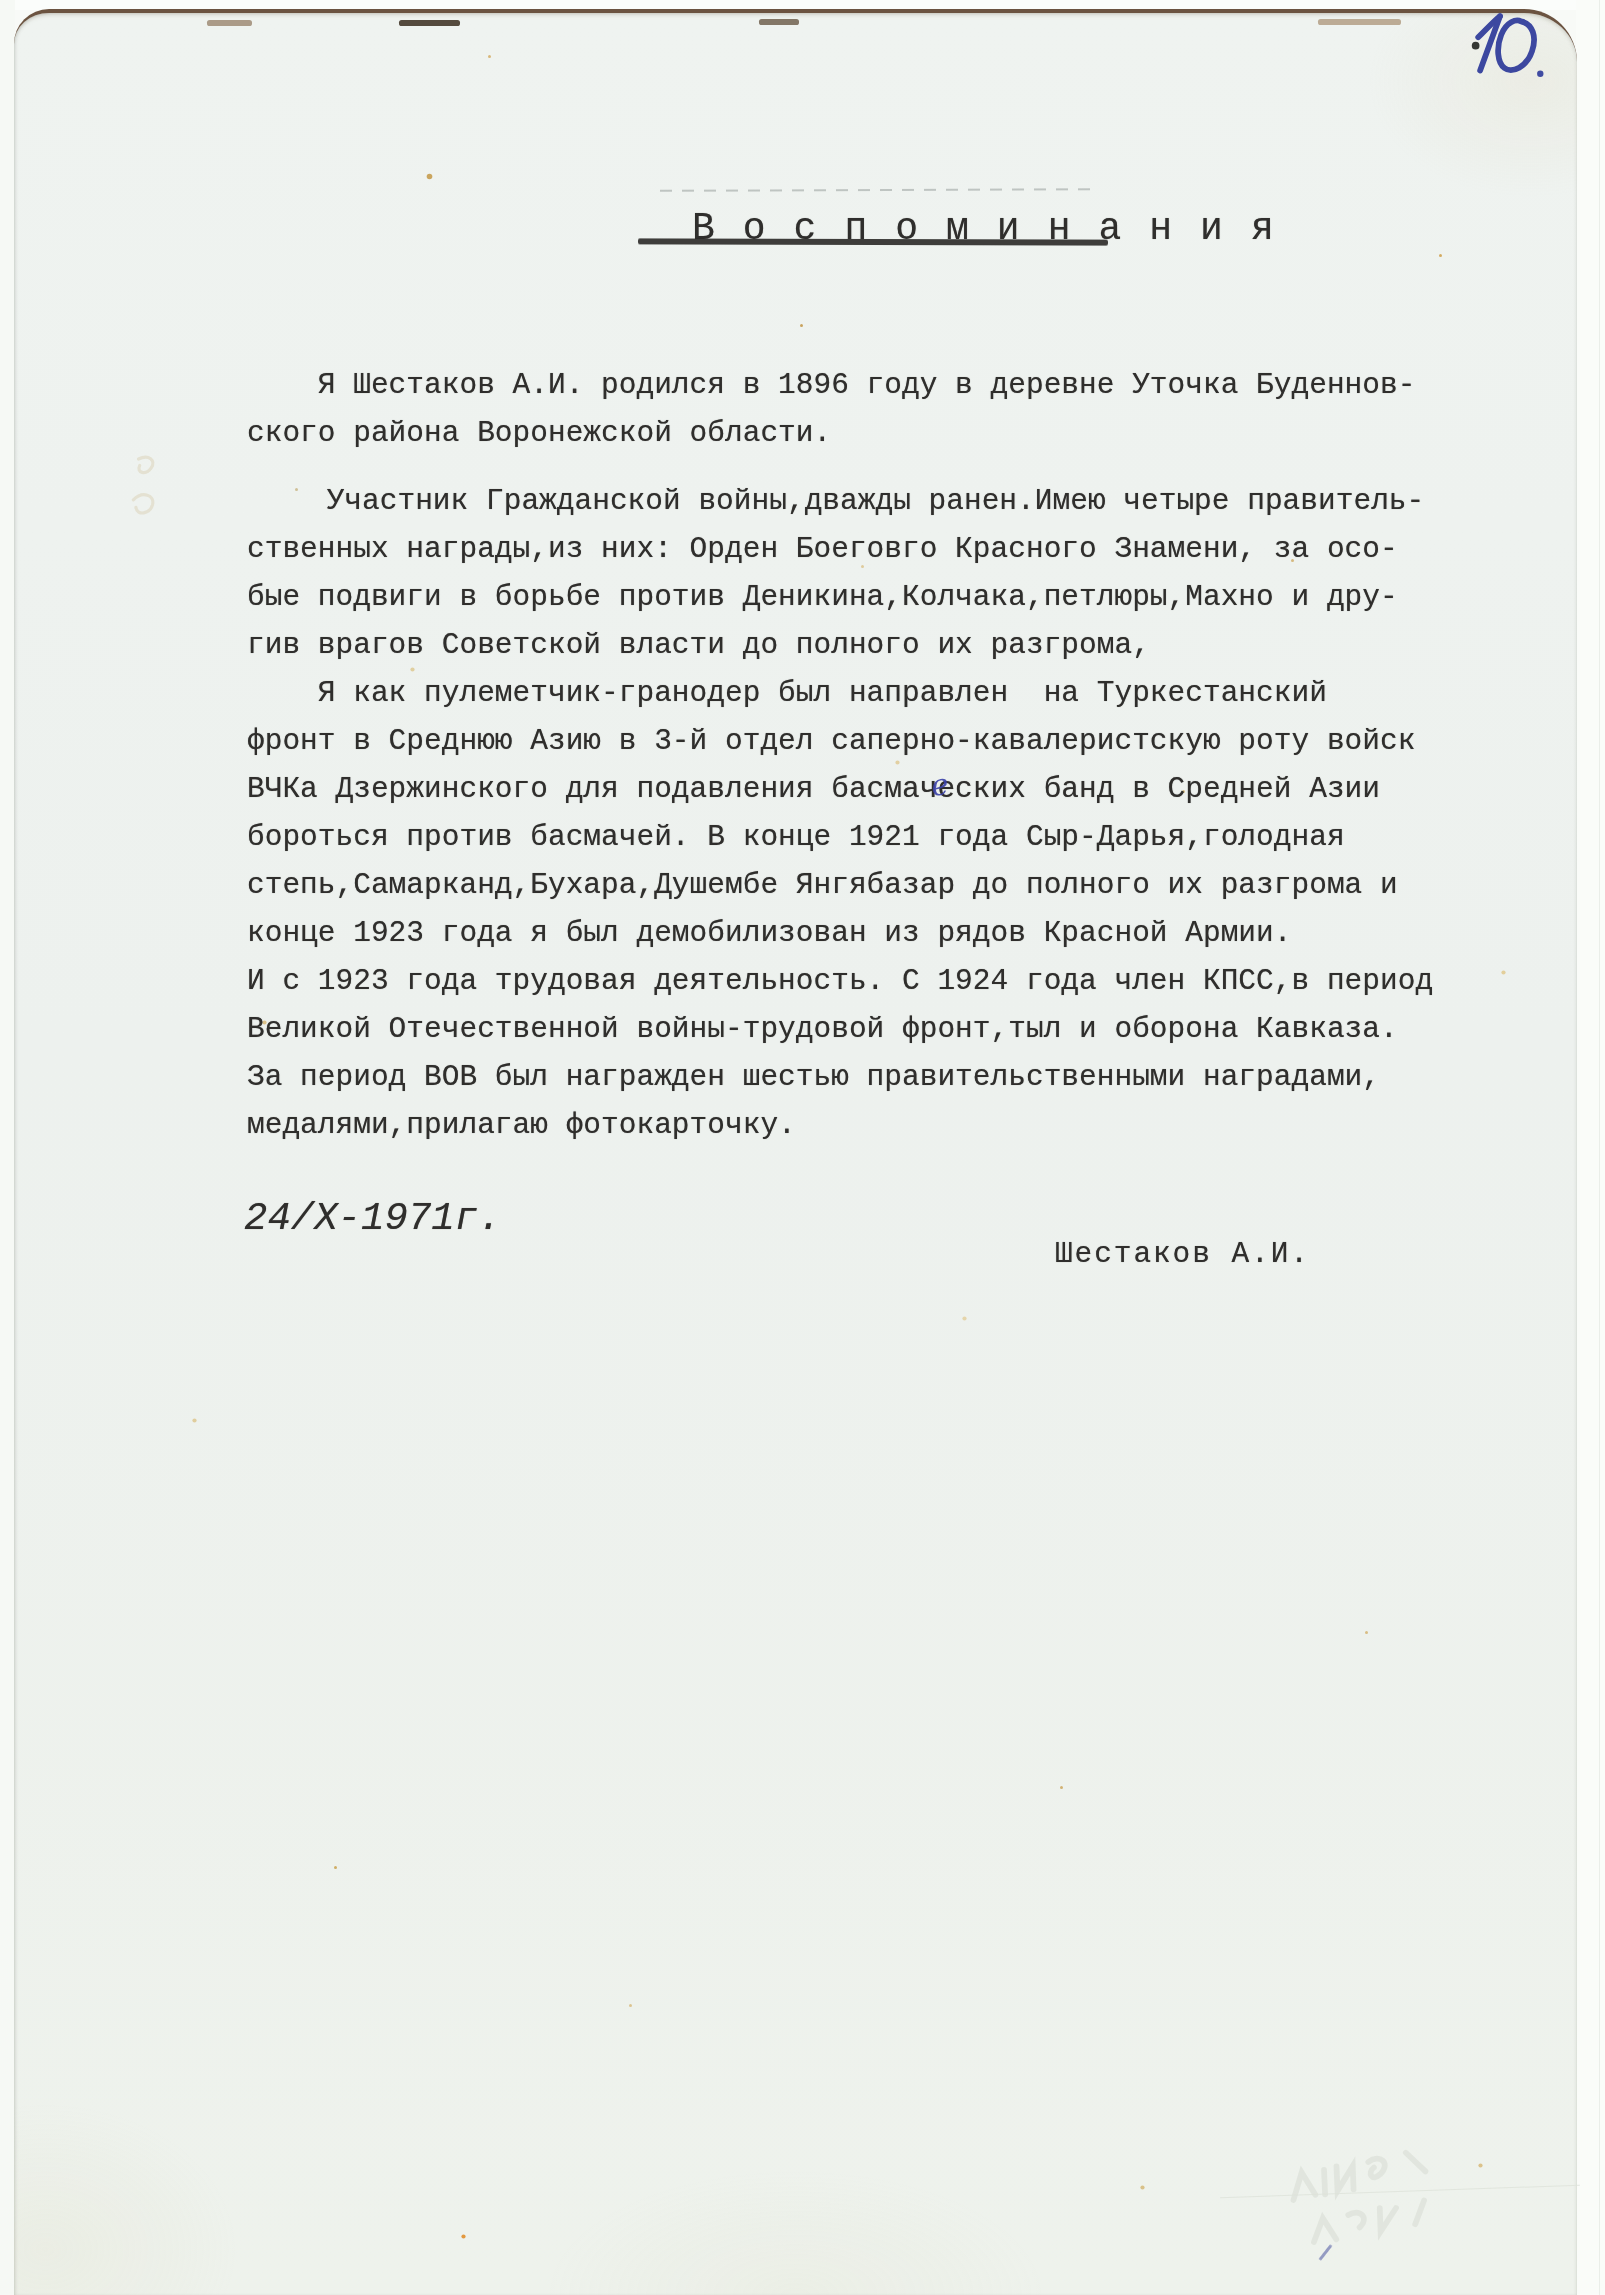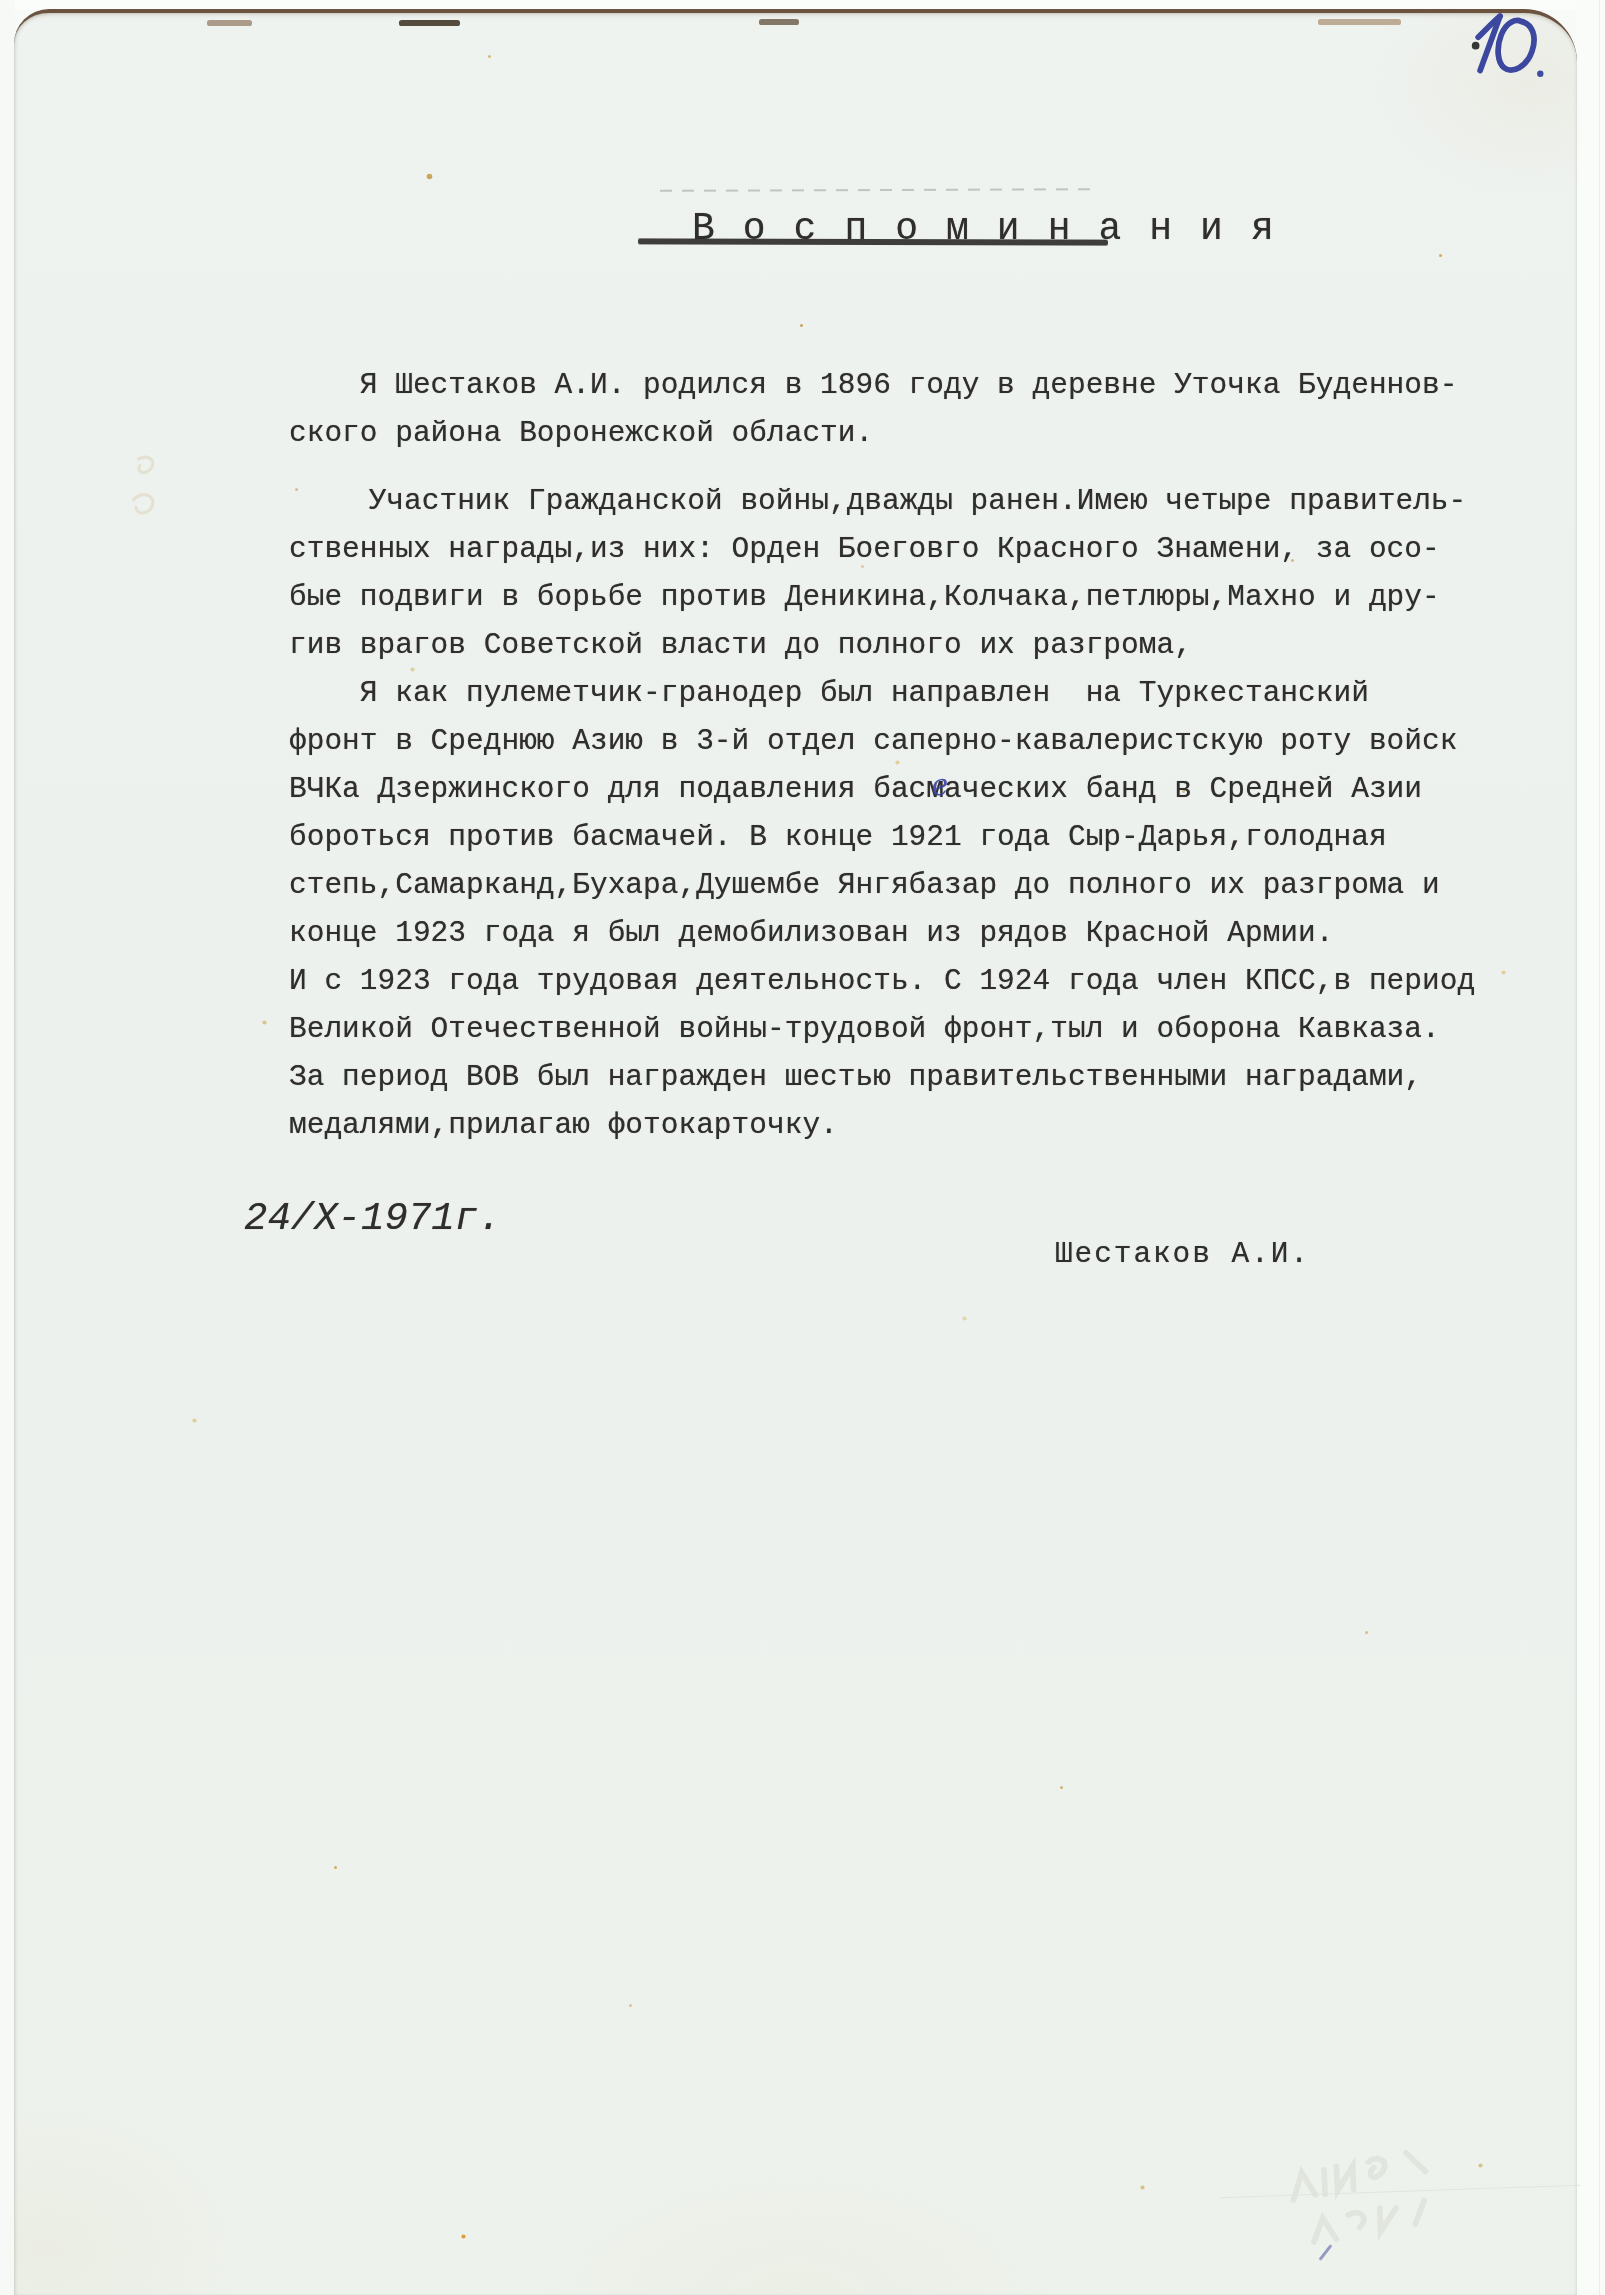--- a/index.html
+++ b/index.html
@@ -28,21 +28,21 @@
   .edge-seg.b{left:745px;top:6.4px;width:40px;background:#56422c;opacity:.7;}
   .edge-seg.c{left:1304px;top:6.4px;width:83px;background:#9a7c58;opacity:.6;}
   .edge-seg.d{left:193px;top:7px;width:45px;background:#7d6142;opacity:.6;}
 
   
   .typed{color:#2f2e2c;text-shadow:0 0 0.8px rgba(46,45,43,.6);filter:blur(0.2px);}
   .doc-title{position:absolute;left:644px;top:207px;font-size:38px;letter-spacing:2.6px;white-space:pre;margin-left:48px;}
   .title-underline{position:absolute;left:638px;top:239px;width:470px;height:6.4px;background:#2b2a28;
         border-radius:1.9px;opacity:.9;filter:blur(0.3px);transform:rotate(.15deg);}
   .doc-subtitle{position:absolute;left:504px;top:286px;font-size:29.5px;letter-spacing:2.1px;white-space:pre;}
-  .lines{position:absolute;left:247px;top:361px;font-size:29.5px;line-height:48px;white-space:pre;margin-left:42px;}
+  .lines{position:absolute;left:247px;top:361px;font-size:29.5px;line-height:48px;white-space:pre;}
   .lines .line{white-space:pre;}
   .lines .line:nth-child(3){margin-top:20px;text-align:center;}
   .doc-date{position:absolute;left:244px;top:1197px;font-size:39px;white-space:pre;font-style:italic;}
   .doc-signature{position:absolute;left:1055px;top:1197px;font-size:29.5px;letter-spacing:1.9px;white-space:pre;margin-top:40px;}
 
   
   .dashed-artifact{position:absolute;left:660px;top:189px;width:439px;height:1.9px;opacity:.5;
         background:repeating-linear-gradient(90deg,#8f9694 0 11.6px,transparent 11.6px 22px);
         transform:rotate(-.2deg);}
 

